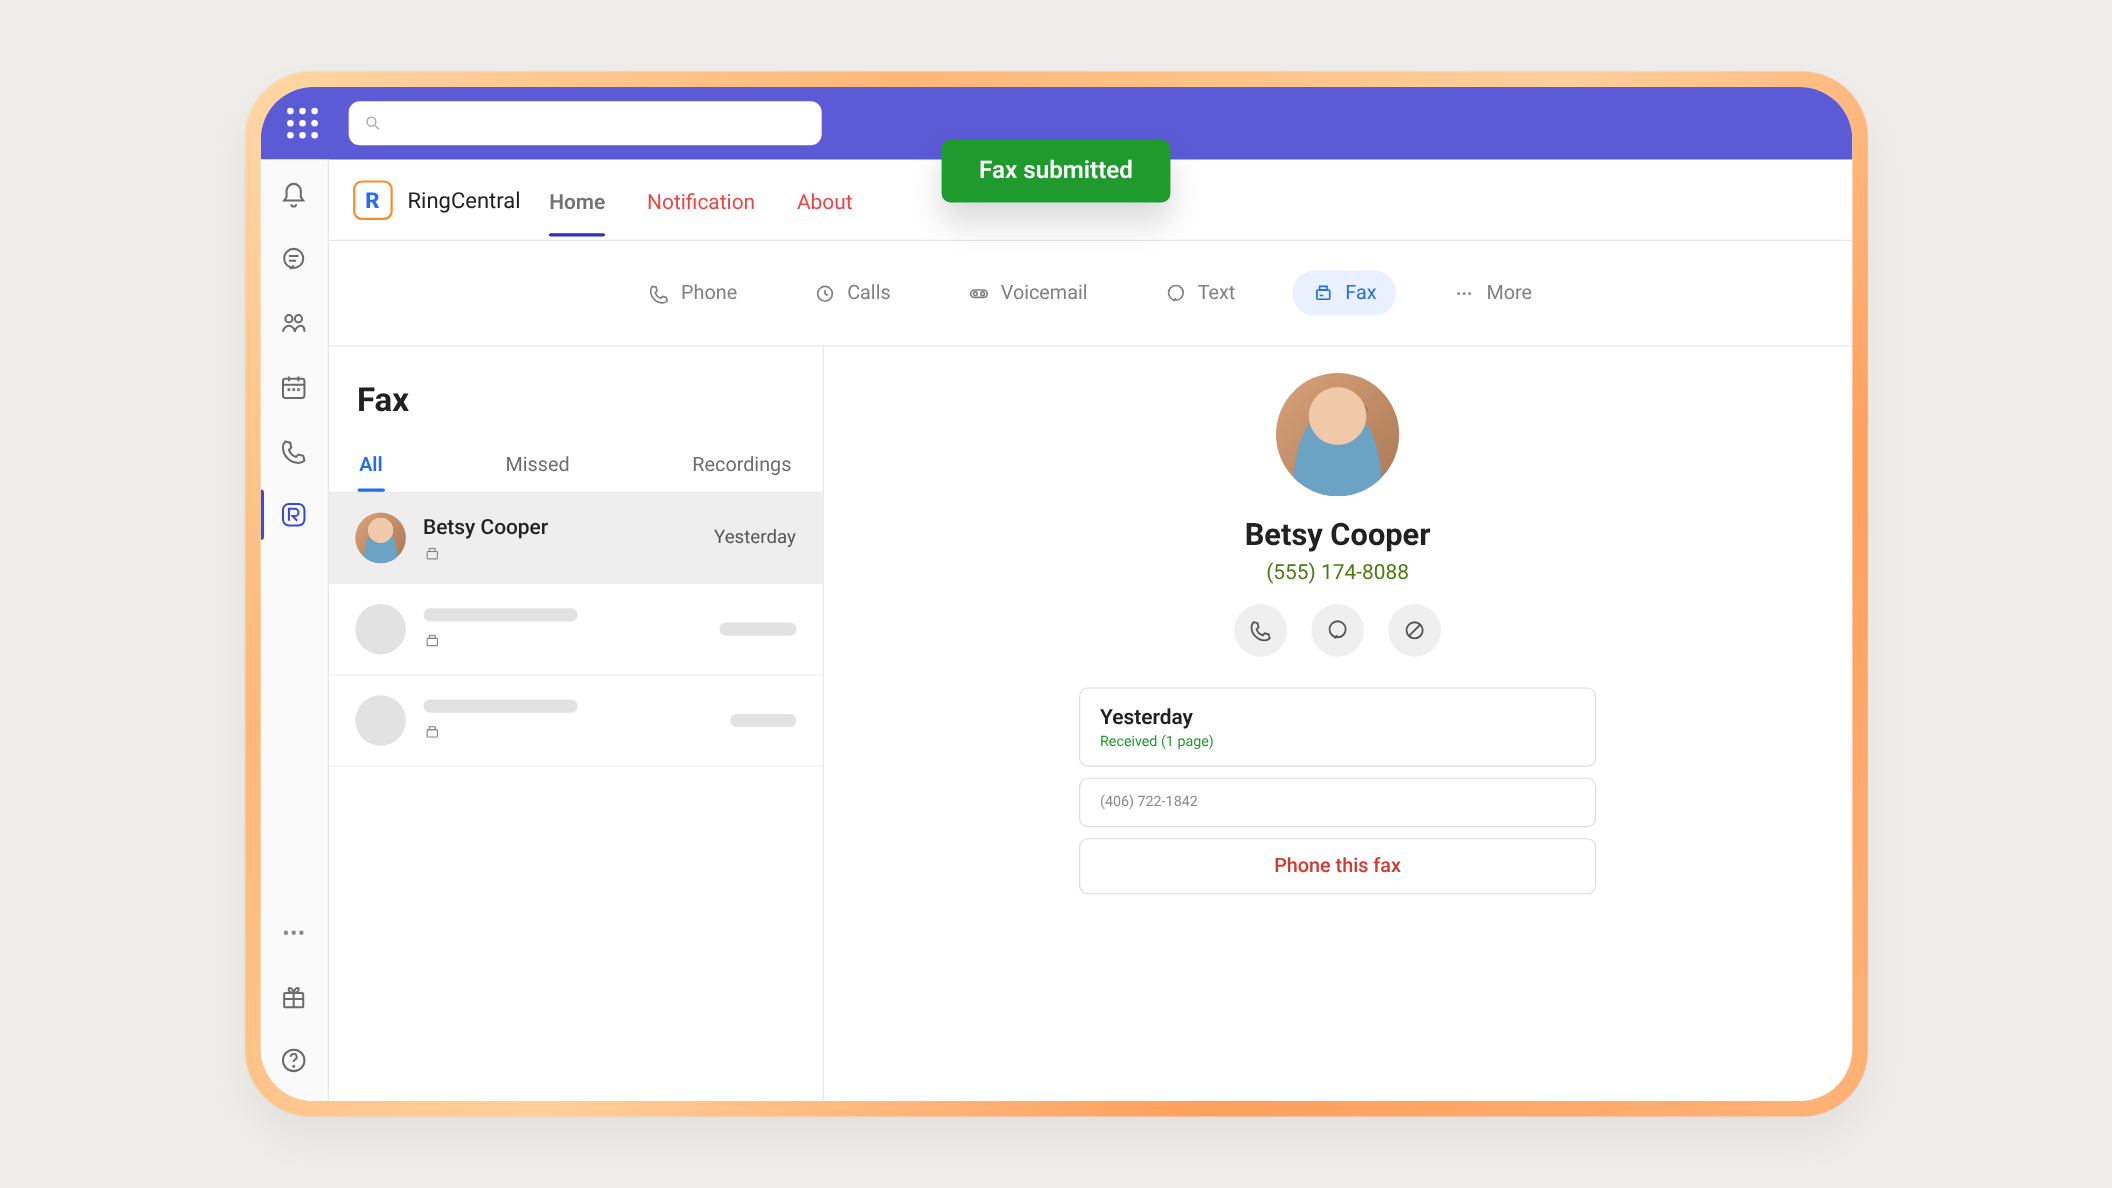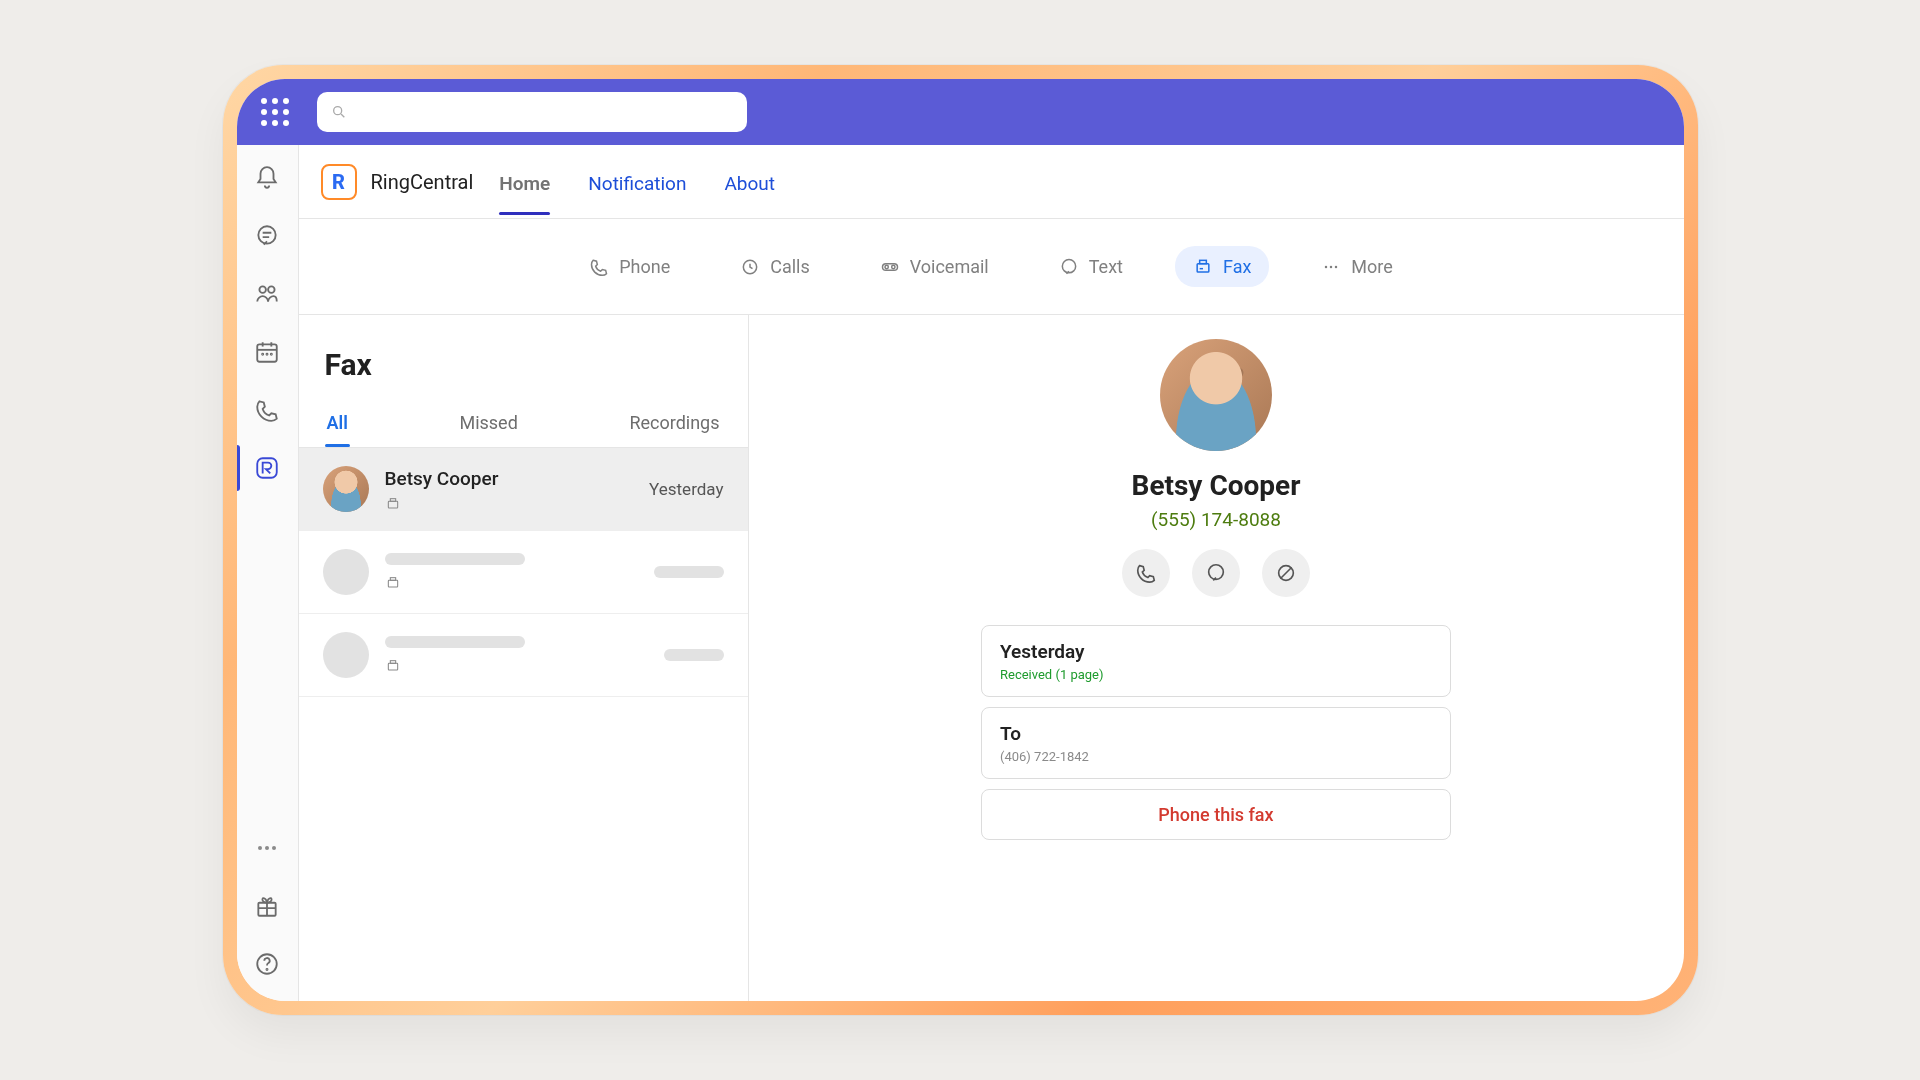--- a/index.html
+++ b/index.html
@@ -121,21 +121,21 @@
     border: 2.5px solid #ff8a28;
     border-radius: 8px;
     display:flex; align-items:center; justify-content:center;
     color: #2a6af2;
     font-weight: 800;
     font-size: 20px;
   }
   .brand-name { font-weight: 400; font-size: 20px; }
   .apptab {
     font-size: 19px;
-    color: #1d4ed8;
+    color: #ef4444;
     padding: 23px 12px 20px;
     cursor: pointer;
     position: relative;
   }
   .apptab.active { color: #737373; font-weight: 600; }
   .apptab.active::after {
     content: "";
     position: absolute;
     left: 12px; right: 12px; bottom: 0;
     height: 3px; background: #2f2fbd; border-radius: 2px;
@@ -511,28 +511,28 @@
                     <line x1="6" y1="18" x2="18" y2="6"></line>
                   </svg>
               </div>
             </div>
             <div class="cards">
               <div class="card">
                 <div class="label">Yesterday</div>
                 <div class="sub green">Received (1 page)</div>
               </div>
               <div class="card">
-                <div class="label">To</div>
                 <div class="sub">(406) 722-1842</div>
               </div>
               <div class="card delete">
                 <span class="del">Phone this fax</span>
               </div>
             </div>
           </div>
 
         </div>
       </div>
     </div>
 
+    <div class="toast">Fax submitted</div>
 
   </div>
 </div>
 
 </body></html>

